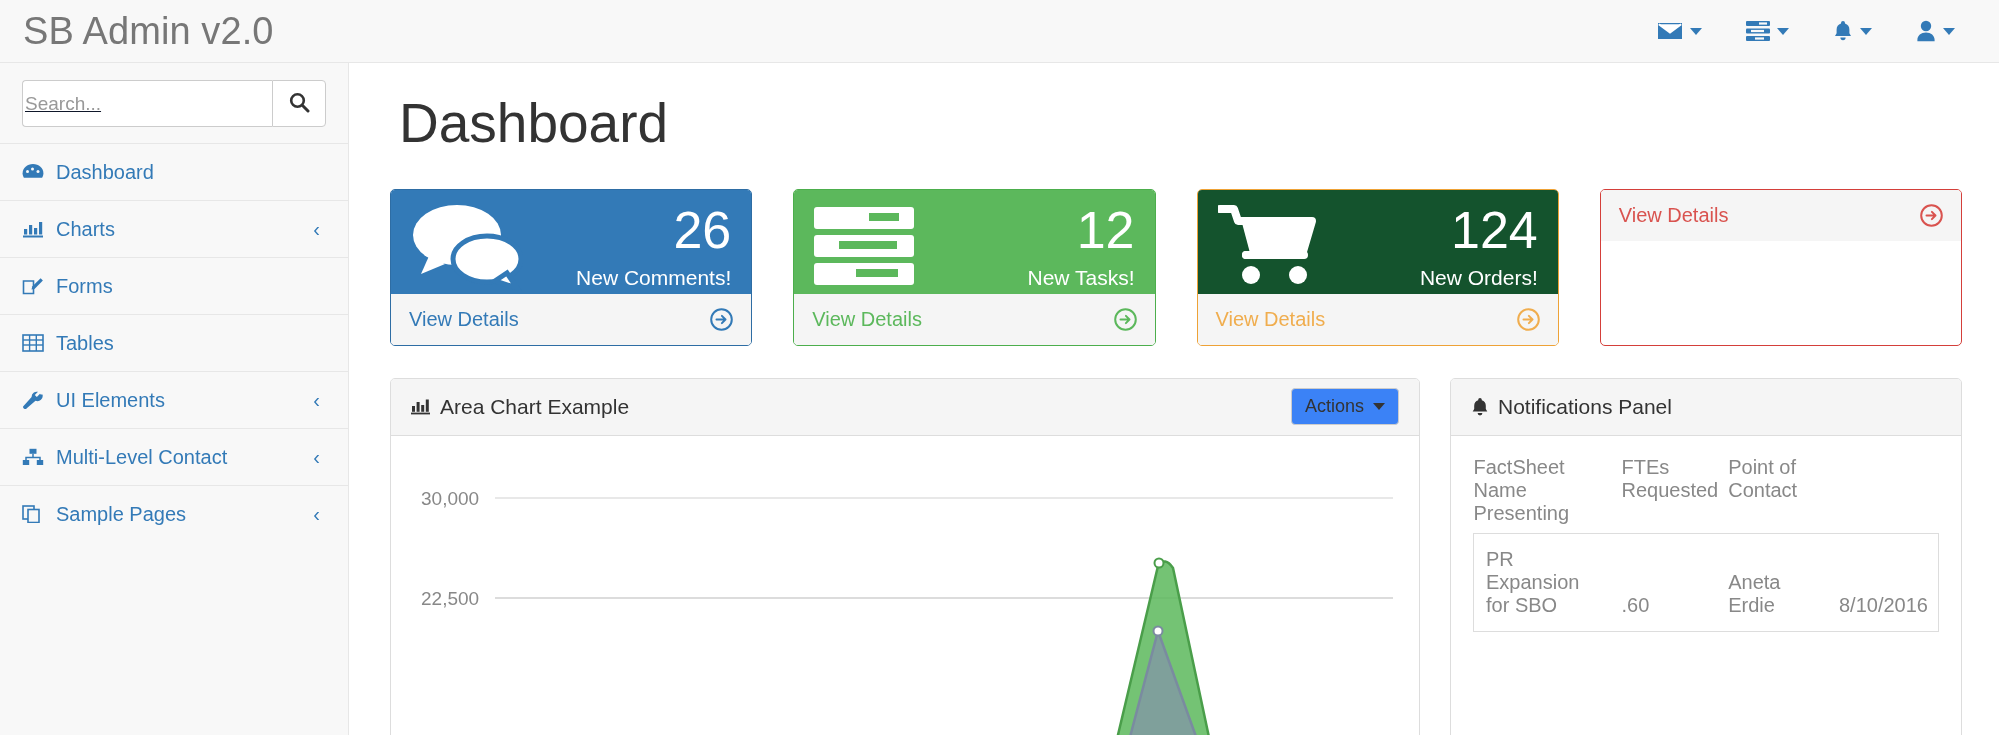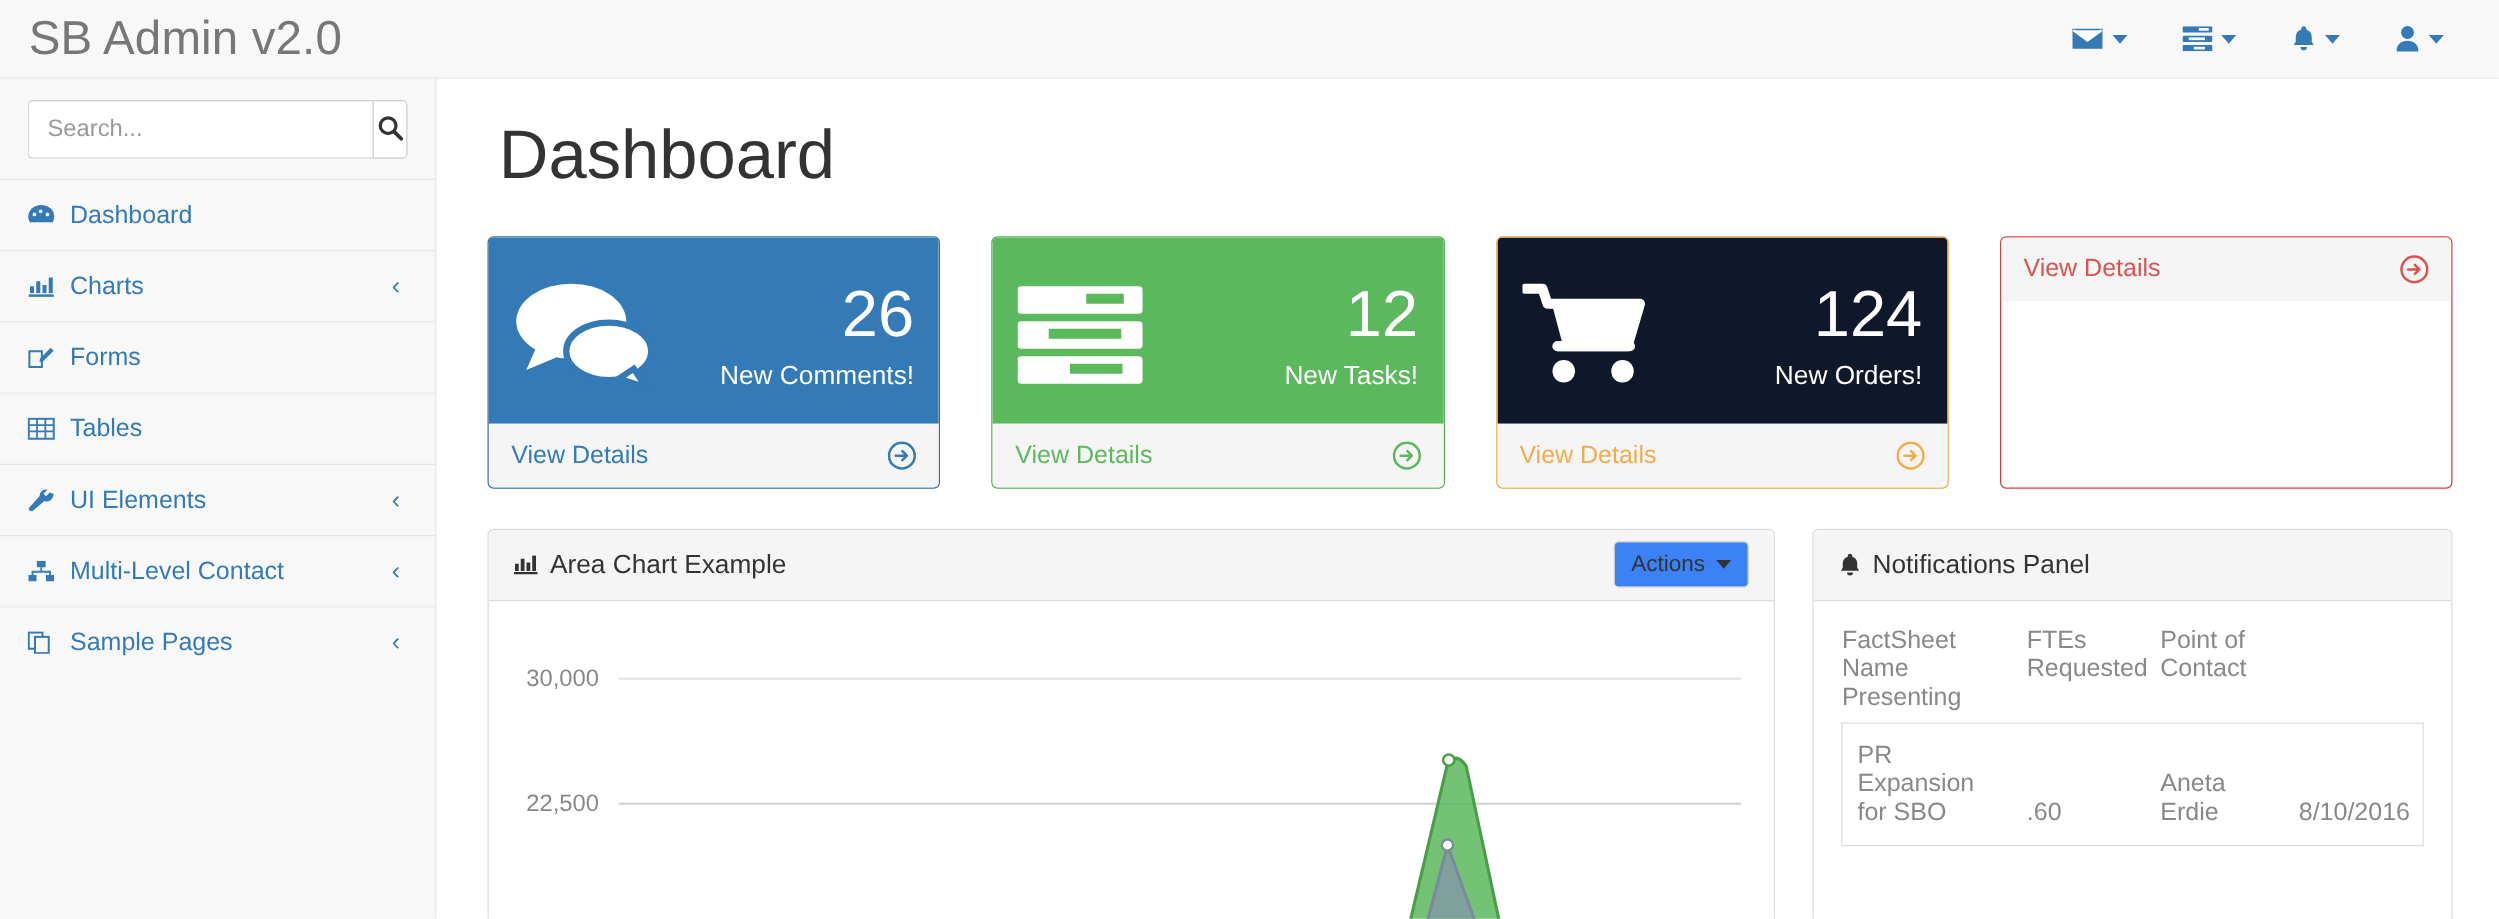--- a/index.html
+++ b/index.html
@@ -60,26 +60,27 @@
   .search-wrap {
     padding: 17px 22px 16px 22px;
     display: flex;
   }
   .search-input {
     flex: 1;
     height: 47px;
     border: 1px solid #ccc;
     border-right: none;
     border-radius: 4px 0 0 4px;
-    padding: 0 15px;
+    padding: 0 2px;
     font-size: 19px;
-    color: #a21caf;
+    color: #0f172a;
     background: #fff;
     outline: none;
     font-family: "Liberation Sans", sans-serif;
+    text-decoration: underline;
   }
   .search-input::placeholder { color: #999; }
   .search-btn {
     width: 55px; height: 47px;
     border: 1px solid #ccc;
     border-radius: 0 4px 4px 0;
     background: #fff;
     display: flex; align-items: center; justify-content: center;
     cursor: pointer;
     padding: 0;
@@ -135,21 +136,21 @@
     flex: 1;
     border-radius: 5px;
     overflow: hidden;
     border: 1px solid;
     display: flex; flex-direction: column;
   }
   .stat-body {
     display: flex; align-items: center;
     padding: 22px 20px 14px 20px;
     color: #fff;
-    height: 149px;
+    height: 104px;
   }
   .stat-icon { flex-shrink: 0; display:flex; align-items:center; }
   .stat-text {
     margin-left: auto;
     text-align: right;
     line-height: 1;
   }
   .stat-num {
     font-size: 52px;
     line-height: 1.05;
@@ -171,21 +172,21 @@
   .stat-footer .vd-arrow { margin-left: auto; display:flex; }
 
   
   .p-blue   { border-color: #2e6da4; }
   .p-blue   .stat-body { background: #337ab7; }
   .p-blue   .stat-footer { color: #337ab7; }
   .p-green  { border-color: #4cae4c; }
   .p-green  .stat-body { background: #5cb85c; }
   .p-green  .stat-footer { color: #5cb85c; }
   .p-orange { border-color: #eea236; }
-  .p-orange .stat-body { background: #0f172a; }
+  .p-orange .stat-body { background: #14532d; }
   .p-orange .stat-footer { color: #f0ad4e; }
   .p-red    { border-color: #d43f3a; }
   .p-red    .stat-body { background: #d9534f; }
   .p-red    .stat-footer { color: #d9534f; }
 
   
   .lower-row {
     display: flex;
     gap: 30px;
     margin: 32px 0 0 13px;

